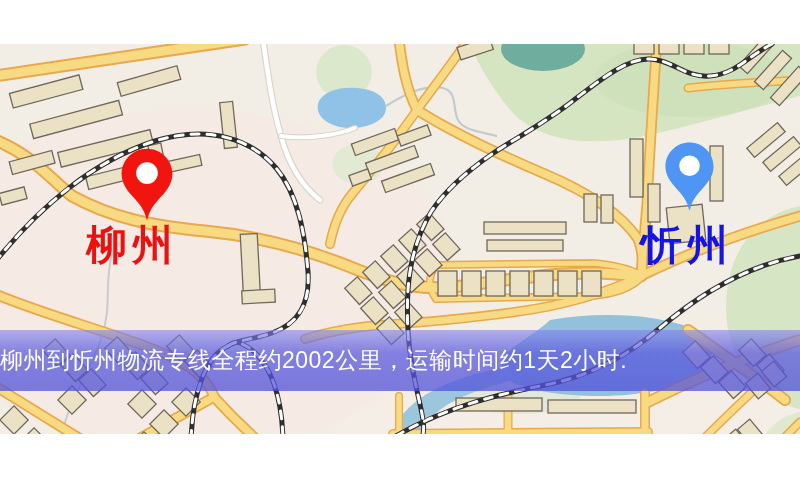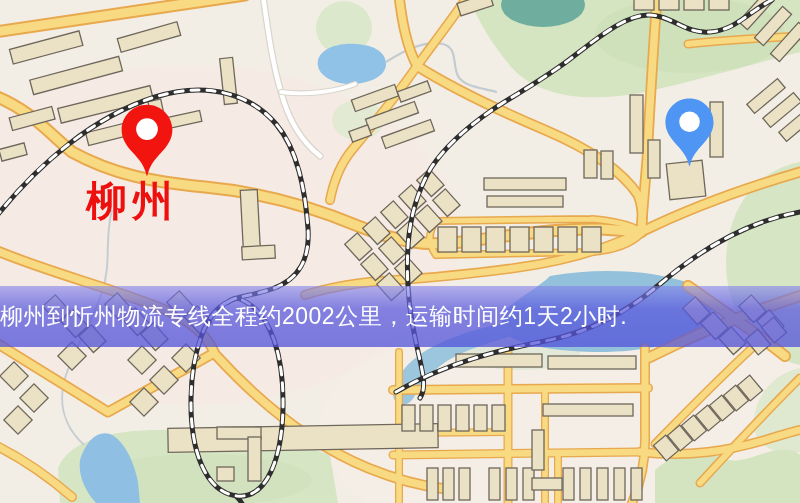--- a/index.html
+++ b/index.html
@@ -1,18 +1,19 @@
 <!DOCTYPE html>
 <html><head>
 <meta charset="utf-8">
 <style>
   html,body{margin:0;padding:0;background:#ffffff;}
   .stage{
-    position:relative;width:800px;height:503px;overflow:hidden;
+    position:relative;width:800px;height:390px;overflow:hidden;
     font-family:"Liberation Sans","DejaVu Sans",sans-serif;
+    margin-top:44px;
   }
   .map-art{position:absolute;left:0;top:0;width:800px;height:503px;display:block;}
   .pin{position:absolute;display:block;}
   .pin-origin{left:118px;top:103px;width:58px;height:75px;}
   .pin-dest{left:662px;top:97px;width:55px;height:71px;}
   .city-label{
     position:absolute;
     font-family:"Liberation Serif","DejaVu Serif",serif;
     font-size:41px;font-weight:700;letter-spacing:5px;line-height:1.05;
     text-shadow:0 0 1px rgba(255,255,255,.25);
@@ -284,18 +285,19 @@
     <circle cx="28" cy="25" r="10.5" fill="#ffffff"></circle>
   </svg>
 
   <svg class="pin pin-dest" viewBox="0 0 56 72" xmlns="http://www.w3.org/2000/svg">
     <path d="M28,1.5 C14.5,1.5 3.5,12.3 3.5,25.8 C3.5,34.5 8.2,41 14.2,47.6 C19,52.9 24.5,58.8 26.7,66.5 C27,67.6 27.4,69.5 28,70.5 C28.6,69.5 29,67.6 29.3,66.5 C31.5,58.8 37,52.9 41.8,47.6 C47.8,41 52.5,34.5 52.5,25.8 C52.5,12.3 41.5,1.5 28,1.5 Z" fill="#4e95f4"></path>
     <circle cx="28" cy="25" r="10.5" fill="#ffffff"></circle>
   </svg>
 
   <div class="city-label label-origin" style="color: rgb(238, 15, 15);">柳州</div>
 
+  <div class="city-label label-dest" style="color: rgb(20, 20, 230);">忻州</div>
 
   <div class="banner">
     <span class="banner-text" style="color: rgb(255, 255, 255);">柳州到忻州物流专线全程约2002公里，运输时间约1天2小时.</span>
   </div>
 
 </div>
 
 </body></html>

